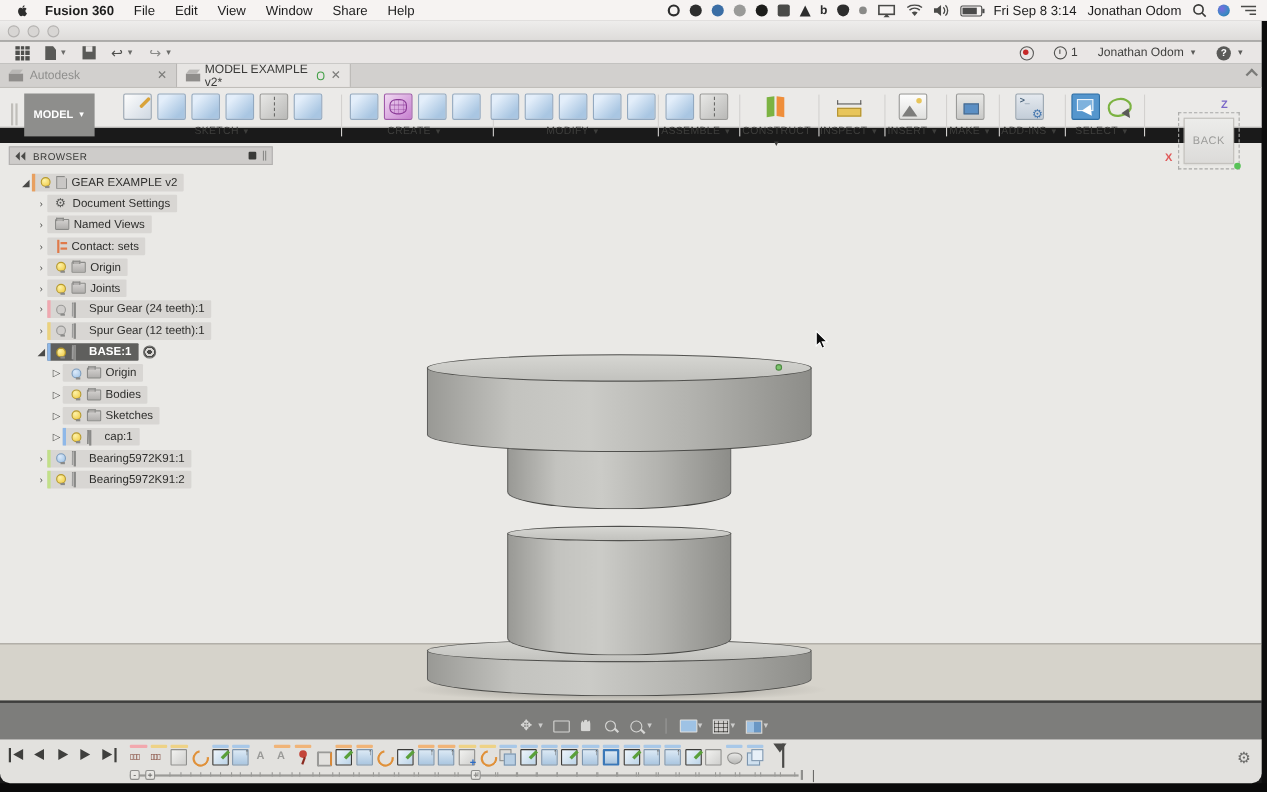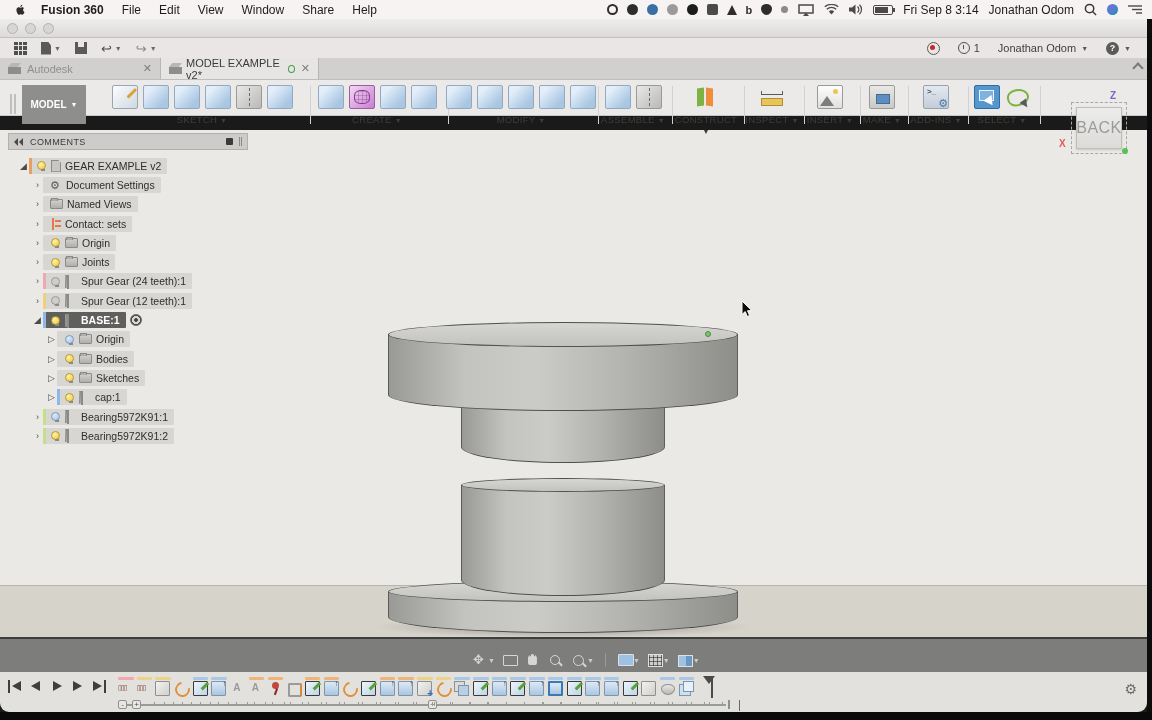--- a/index.html
+++ b/index.html
@@ -105,21 +105,21 @@
   .cylcap { position:absolute; border-radius:50%; border:1px solid rgba(50,50,48,.8); background:linear-gradient(#d6d6d2,#c2c2be); }
   .cylbot { border-radius:0 0 50% 50% / 0 0 16px 16px; border-bottom:1px solid rgba(50,50,48,.8); }
   #mshadow { left:372px; top:616px; width:382px; height:22px; border-radius:50%; background:radial-gradient(ellipse, rgba(70,70,66,.45), rgba(70,70,66,0) 70%); }
   #greendot { left:705px; top:331px; width:6px; height:6px; border-radius:50%; background:#7cc46d; border:1px solid #4e8a42; }
 
   
   #cursor { left:741px; top:300px; z-index:60; }
 
   
   #viewcube { left:1062px; top:92px; width:80px; height:72px; z-index:12; }
-  #vc-face { position:absolute; left:14px; top:15px; width:46px; height:42px; background:linear-gradient(#ececea,#dcdbd9); border:1px solid #c0beba; box-shadow:0 1px 2px rgba(0,0,0,.15); display:flex; align-items:center; justify-content:center; font-size:16px; color:#9b9b99; letter-spacing:.5px; }
+  #vc-face { position:absolute; left:14px; top:15px; width:46px; height:42px; background:linear-gradient(#ececea,#dcdbd9); border:1px solid #c0beba; box-shadow:0 1px 2px rgba(0,0,0,.15); display:flex; align-items:center; justify-content:center; font-size:10px; color:#9b9b99; letter-spacing:.5px; }
   #vc-dash { position:absolute; left:9px; top:10px; width:56px; height:52px; border:1px dashed #a8a8a6; }
   #vc-z { position:absolute; left:48px; top:-2px; font-size:10px; color:#7b68c8; font-weight:bold; }
   #vc-x { position:absolute; left:-3px; top:46px; font-size:10px; color:#e05a5a; font-weight:bold; }
   #vc-green { position:absolute; left:60px; top:56px; width:6px; height:6px; border-radius:50%; background:#58c257; }
 
   
   #browser { left:8px; top:133px; width:240px; z-index:12; font-size:10.5px; color:#2e2e2c; }
   #browser-header { height:17px; background:#ceccca; border:1px solid #b2b0ae; display:flex; align-items:center; padding:0 5px; gap:6px; }
   #browser-header .hlabel { font-size:9px; color:#3a3a38; letter-spacing:.4px; }
   .dblarrow { width:10px; height:8px; position:relative; }
@@ -475,21 +475,21 @@
     <div id="vc-dash"></div>
     <div id="vc-face">BACK</div>
     <div id="vc-z">Z</div>
     <div id="vc-x">X</div>
     <div id="vc-green"></div>
   </div>
 
   <div id="browser" class="abs">
     <div id="browser-header">
       <span class="dblarrow"></span>
-      <span class="hlabel">COMMENTS</span>
+      <span class="hlabel">BROWSER</span>
       <span class="hsq"></span>
       <span class="hgrip"></span>
     </div>
     <div id="tree">
         <div class="trow" style="padding-left: 10px;">
           <span class="texp">◢</span>
           <span class="tcontent">
             <span class="cbar" style="background: rgb(232, 160, 96);"></span>
             <span class="bulb on"></span>
             <span class="ticon ti-doc"></span>

